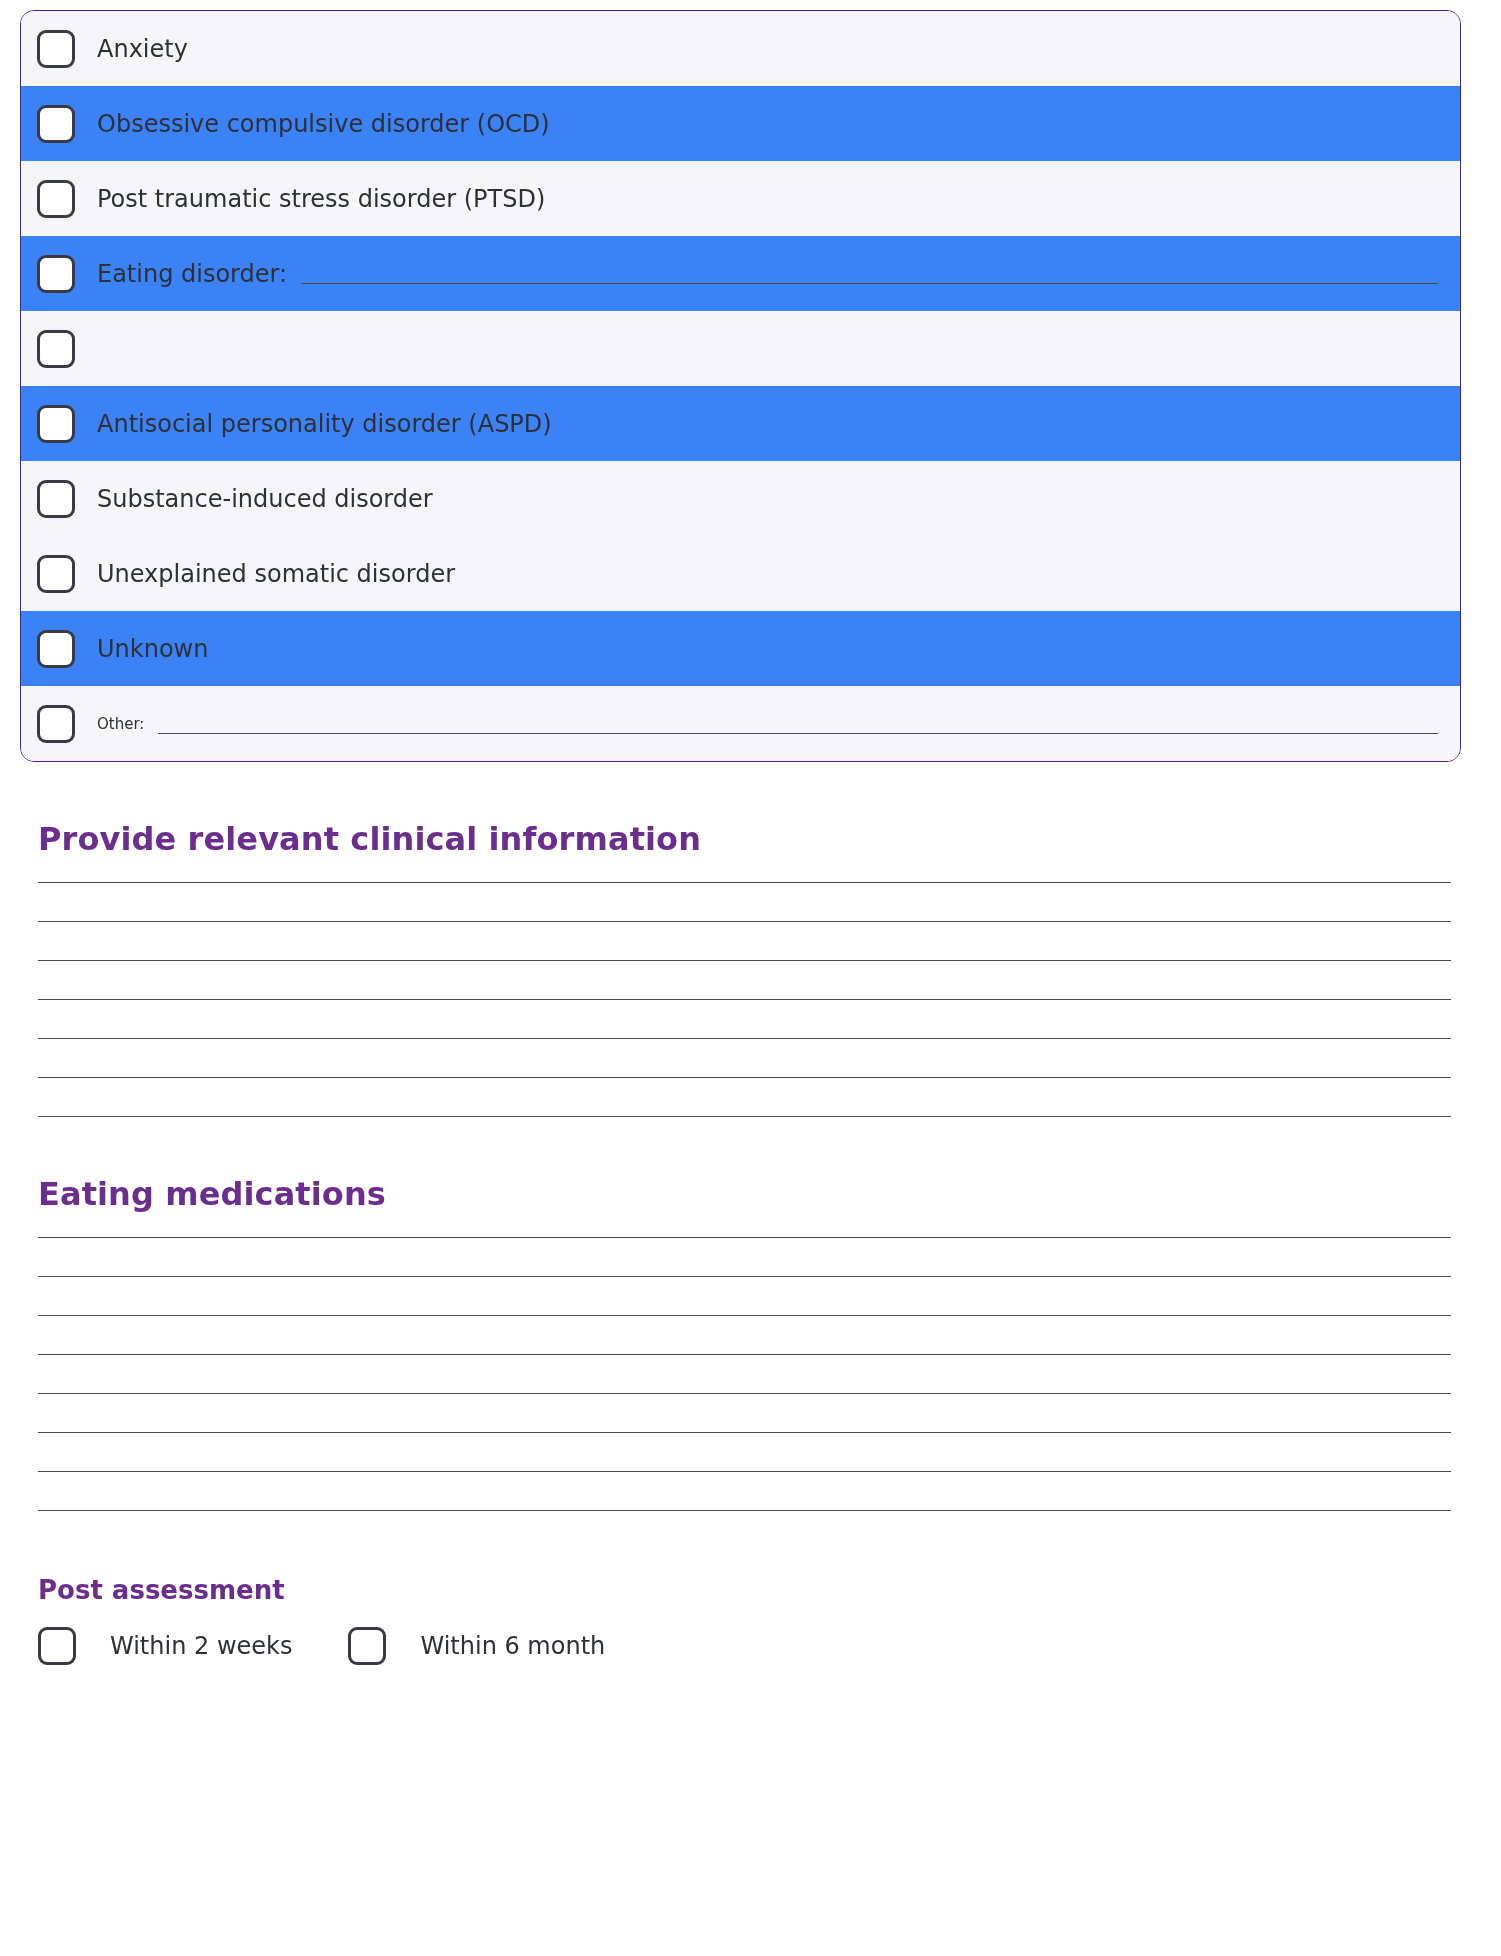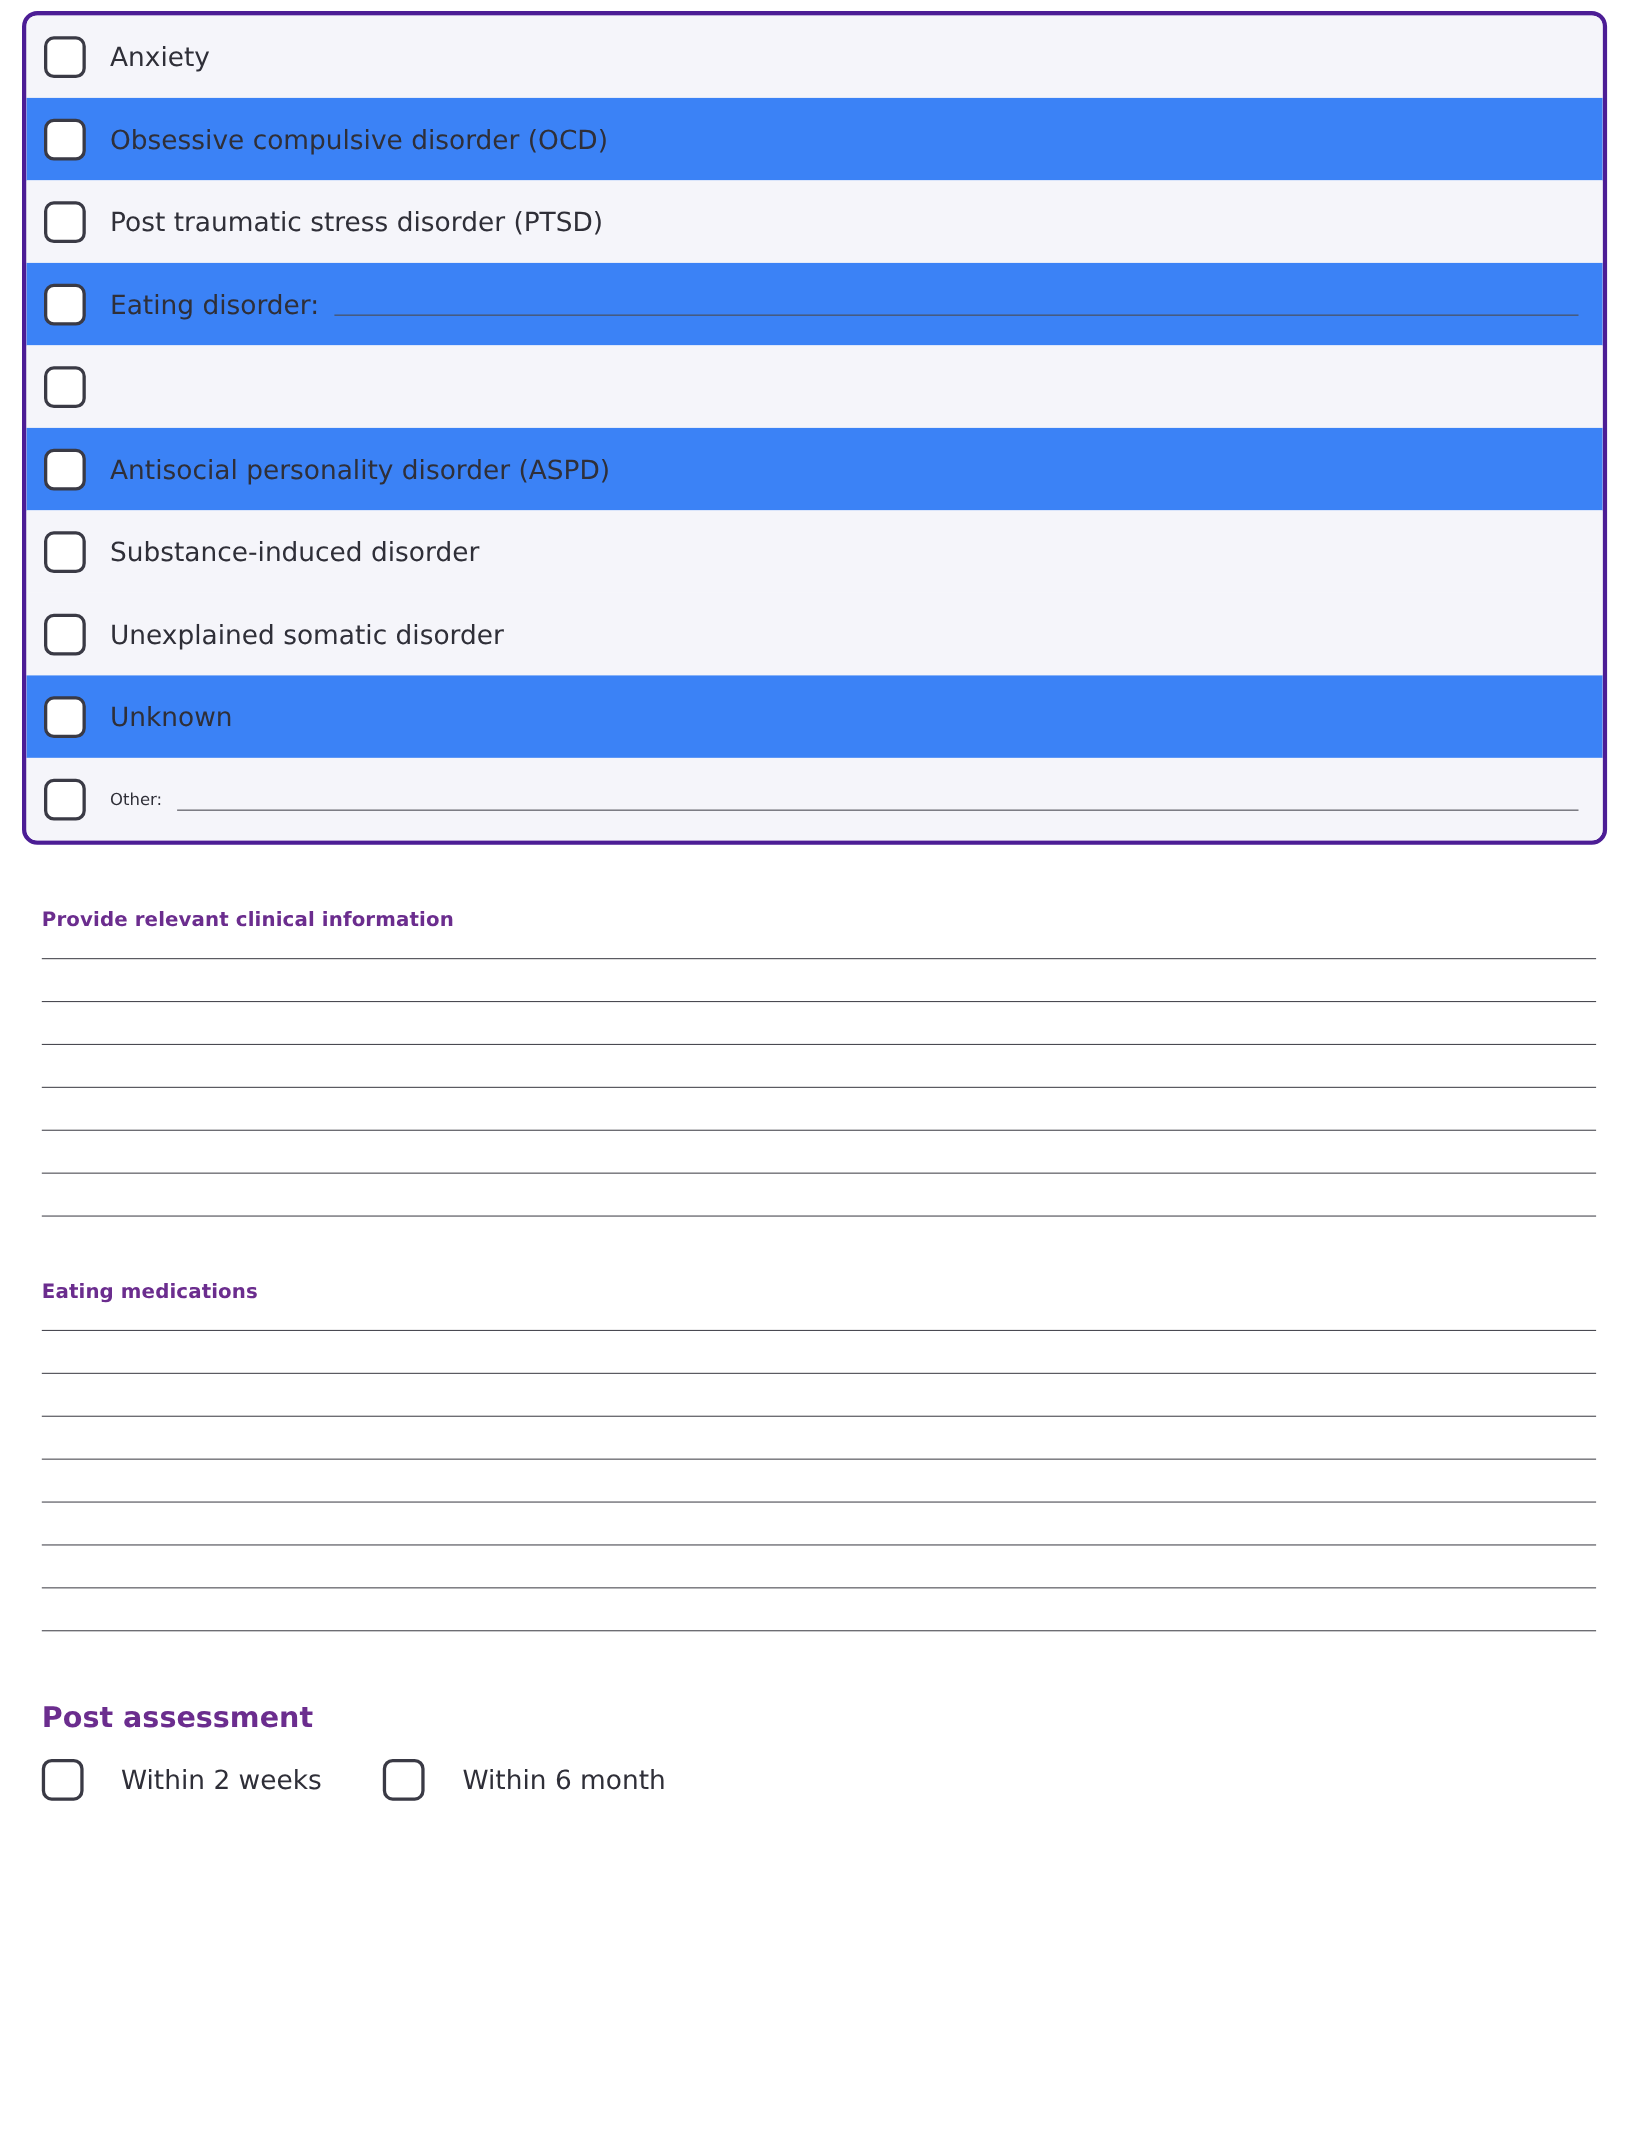--- a/index.html
+++ b/index.html
@@ -17,21 +17,21 @@
   .page {
     position: relative;
     width: 1501px;
     min-height: 1956px;
     box-sizing: border-box;
     padding: 10px 32px 0 20px;
   }
 
   
   .checklist-card {
-    border: 4px solid #4c1d95;
+    border: 1px solid #4c1d95;
     border-radius: 14px;
     overflow: hidden;
     background: #ffffff;
     margin: 0 8px 0 0;
   }
   .check-row {
     display: flex;
     align-items: center;
     height: 75px;
     padding: 0 14px 0 16px;
@@ -70,21 +70,21 @@
     margin-right: 8px;
     position: relative;
     top: 10px;
   }
 
   
   .section {
     margin: 0 8px;
   }
   .section-title {
-    font-size: 18px;
+    font-size: 32px;
     font-weight: 700;
     color: #6b2d8e;
     margin: 58px 0 24px 10px;
     letter-spacing: 0.1px;
   }
   .lines {
     margin: 0 10px 0 10px;
   }
   .rule-line {
     height: 0;

